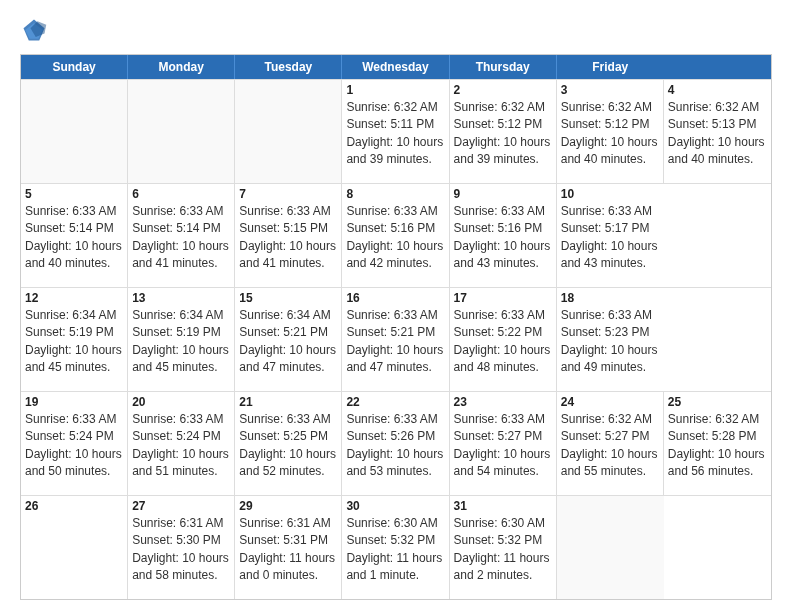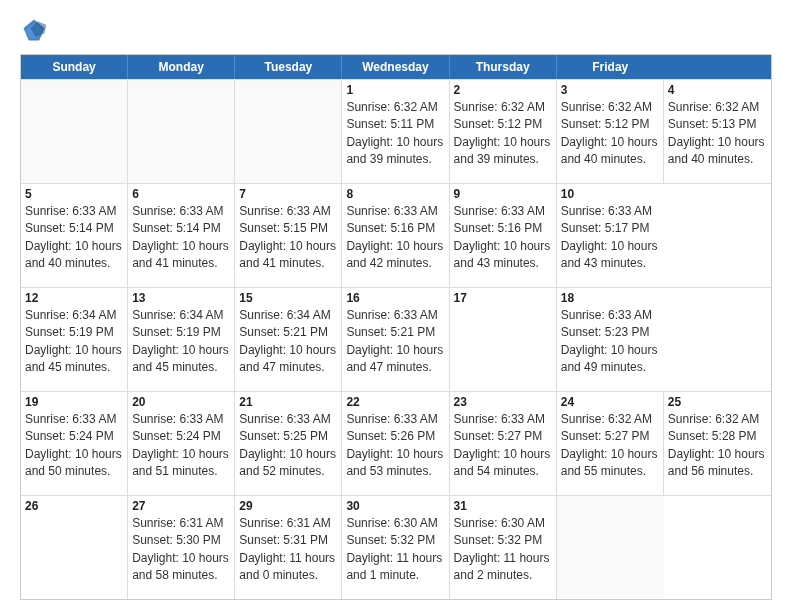--- a/index.html
+++ b/index.html
@@ -247,20 +247,24 @@
           </div>
           <div class="cal-cell">
             <div class="day-num">16</div>
             <div class="day-info">Sunrise: 6:33 AM
 Sunset: 5:21 PM
 Daylight: 10 hours
 and 47 minutes.</div>
           </div>
           <div class="cal-cell">
             <div class="day-num">17</div>
+            <div class="day-info">Sunrise: 6:33 AM
+Sunset: 5:22 PM
+Daylight: 10 hours
+and 48 minutes.</div>
           </div>
           <div class="cal-cell">
             <div class="day-num">18</div>
             <div class="day-info">Sunrise: 6:33 AM
 Sunset: 5:23 PM
 Daylight: 10 hours
 and 49 minutes.</div>
           </div>
         </div>
         <div class="cal-row">

